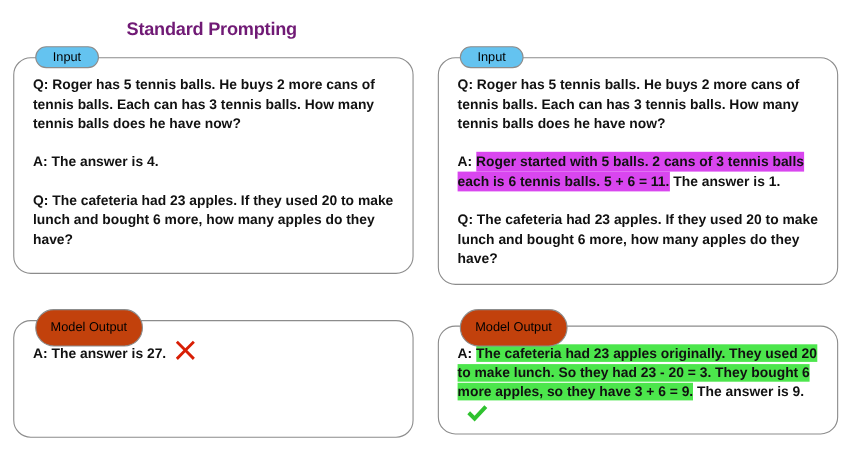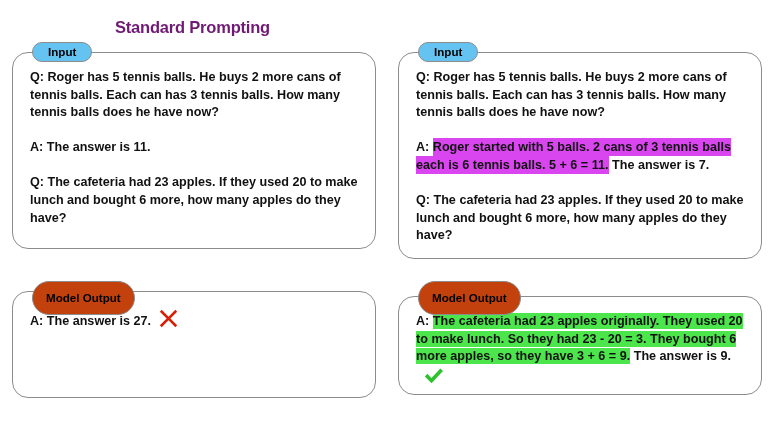--- a/index.html
+++ b/index.html
@@ -56,21 +56,21 @@
   .para { margin: 0; font-weight: bold; }
   .para + .para { margin-top: 17.5px; }
 
   
   .badge {
     position: absolute;
     box-sizing: border-box;
     border: 1.6px solid #8c8c8c;
     border-radius: 999px;
     font-size: 11.6px;
-    font-weight: bold;
+    font-weight: normal;
     line-height: 1;
     display: flex;
     align-items: center;
     justify-content: center;
     color: #000;
     white-space: nowrap;
     z-index: 5;
   }
   .badge.input {
     background: #64c3f0;
@@ -120,42 +120,42 @@
 </head>
 <body>
 
 <div class="figure">
 
   <div class="col-title left">Standard Prompting</div>
 
   <div class="card" id="card-input-standard">
     <div class="card-body">
       <p class="para">Q: Roger has 5 tennis balls. He buys 2 more cans of tennis balls. Each can has 3 tennis balls. How many tennis balls does he have now?</p>
-      <p class="para">A: The answer is 11.</p>
+      <p class="para">A: The answer is 4.</p>
       <p class="para">Q: The cafeteria had 23 apples. If they used 20 to make lunch and bought 6 more, how many apples do they have?</p>
     </div>
   </div>
   <div class="badge input" id="badge-input-standard">Input</div>
 
   <div class="card" id="card-output-standard">
     <div class="card-body">
       <p class="para">
         <span>A: The answer is 27.</span><span class="mark"><svg width="21" height="21" viewBox="0 0 24 24">
               <path d="M4.2 2.1 L12 9.9 L19.8 2.1 L21.9 4.2 L14.1 12 L21.9 19.8 L19.8 21.9 L12 14.1 L4.2 21.9 L2.1 19.8 L9.9 12 L2.1 4.2 Z" fill="#d81e05"></path>
             </svg></span>
       </p>
     </div>
   </div>
   <div class="badge output" id="badge-output-standard">Model Output</div>
 
 
   <div class="card" id="card-input-cot">
     <div class="card-body">
       <p class="para">Q: Roger has 5 tennis balls. He buys 2 more cans of tennis balls. Each can has 3 tennis balls. How many tennis balls does he have now?</p>
-      <p class="para"><span>A: </span><span class="hl-blue">Roger started with 5 balls. 2 cans of 3 tennis balls each is 6 tennis balls. 5 + 6 = 11.</span><span> The answer is 7.</span></p>
+      <p class="para"><span>A: </span><span class="hl-blue">Roger started with 5 balls. 2 cans of 3 tennis balls each is 6 tennis balls. 5 + 6 = 11.</span><span> The answer is 1.</span></p>
       <p class="para">Q: The cafeteria had 23 apples. If they used 20 to make lunch and bought 6 more, how many apples do they have?</p>
     </div>
   </div>
   <div class="badge input" id="badge-input-cot">Input</div>
 
   <div class="card" id="card-output-cot">
     <div class="card-body">
       <p class="para"><span>A: </span><span class="hl-green">The cafeteria had 23 apples originally. They used 20 to make lunch. So they had 23 - 20 = 3. They bought 6 more apples, so they have 3 + 6 = 9.</span><span> The answer is 9.</span><span class="mark"><svg width="22" height="20" viewBox="0 0 26 24">
               <path d="M2 12.6 L5.0 9.3 L9.9 14.3 L20.6 3.0 L23.8 6.0 L10.0 20.6 Z" fill="#2fc22f"></path>
             </svg></span>

